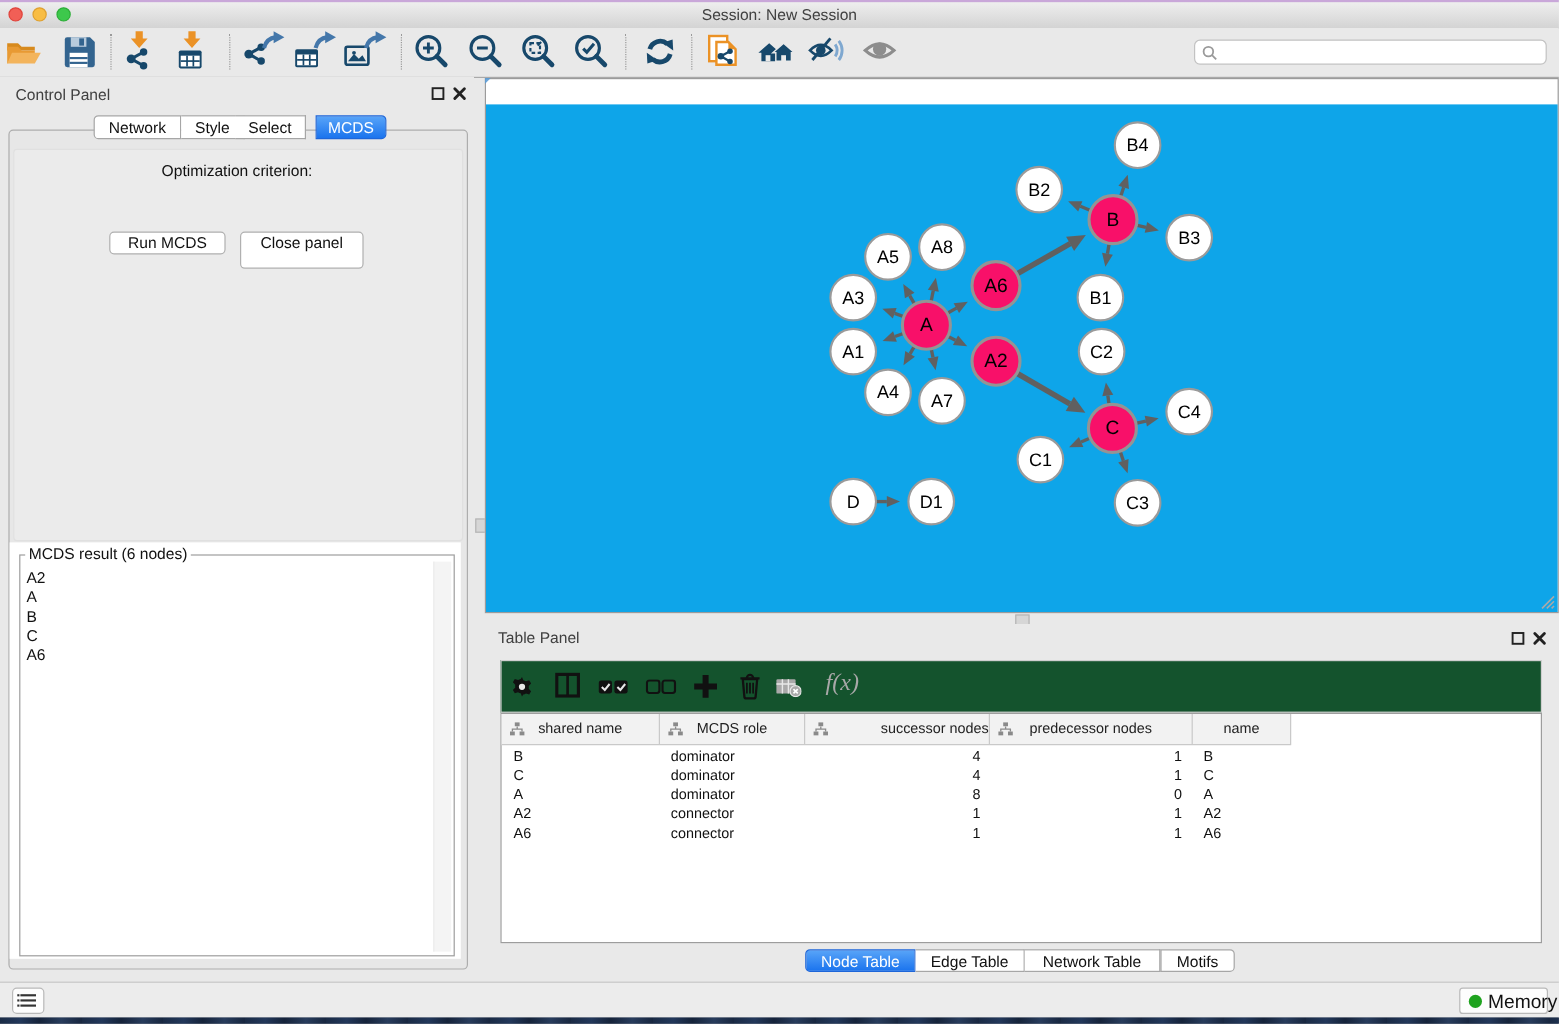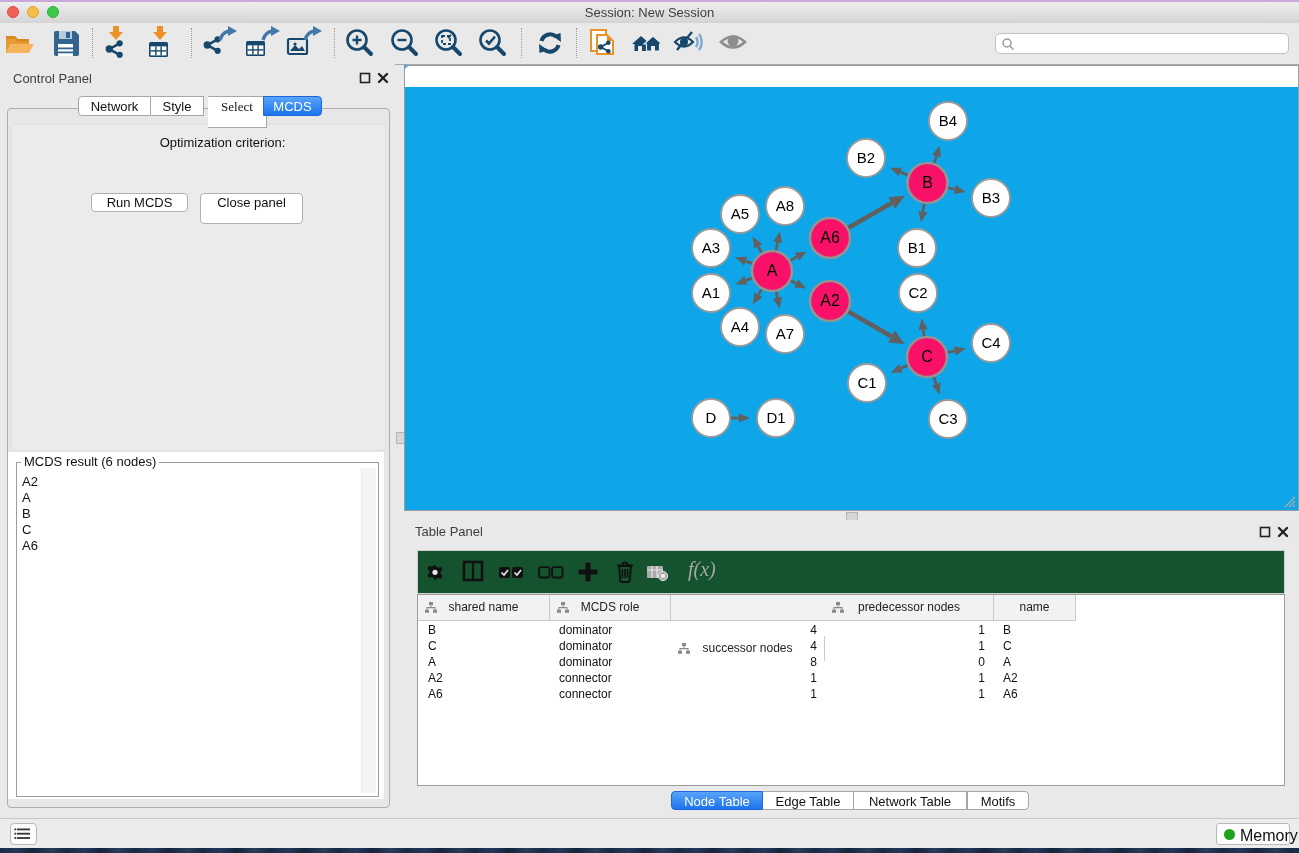--- a/index.html
+++ b/index.html
@@ -155,24 +155,24 @@
     </svg>
   <svg class="abs" style="left:377px;top:8px" width="12" height="12">
       <path d="M2 2 L10 10 M10 2 L2 10" stroke="#222" stroke-width="2.4" stroke-linecap="round"></path>
     </svg>
 
   <div class="abs" style="left:7px;top:44px;width:381px;height:698px;border:1px solid #adadad;border-radius:4px;background:#e7e7e7;"></div>
   <div class="abs" style="left:11px;top:60px;width:373px;height:325px;background:#ebebeb;border:1px solid #e0e0e0;border-radius:3px;"></div>
 
   <div class="tab" style="top:32px;left:78px;height:20px;line-height:20px;width:73px;border-radius:4px 0 0 4px;">Network</div>
   <div class="tab" style="top:32px;left:151px;height:20px;line-height:20px;width:53px;border-left:none;">Style</div>
-  <div class="tab" style="top:32px;left:208px;height:32px;line-height:20px;width:59px;border-left:none;font-family:Liberation Serif, serif;">Select</div>
+  <div class="tab" style="top:32px;left:196px;height:20px;line-height:20px;width:59px;border-left:none;">Select</div>
   <div class="tab tabsel" style="top:32px;left:263px;height:20px;line-height:20px;width:59px;border-radius:0 4px 4px 0;">MCDS</div>
 
-  <div class="abs" style="left:0;top:71px;width:395px;text-align:center;font-size:13px;color:#111;padding-left:25px;">Optimization criterion:</div>
+  <div class="abs" style="left:0;top:71px;width:395px;text-align:center;font-size:13px;color:#111;">Optimization criterion:</div>
   <div class="btn" style="left:91px;top:129px;width:97px;height:19px;line-height:18px;">Run MCDS</div>
   <div class="btn" style="left:200px;top:129px;width:103px;height:31px;line-height:18px;">Close panel</div>
 
   <div class="abs" style="left:8px;top:388px;width:376px;height:347px;background:#fff;"></div>
 
   <div class="abs" style="left:16px;top:398px;width:363px;height:335px;border:1px solid #9d9d9d;box-sizing:border-box;"></div>
 
   <div class="abs" style="left:18px;top:407px;width:359px;height:324px;background:#fff;font-size:13px;color:#111;line-height:16px;padding:3px 0 0 4px;box-sizing:border-box;">A2<br>A<br>B<br>C<br>A6</div>
     <div class="abs" style="left:21px;top:390px;background:#fff;padding:0 3px;font-size:13px;color:#111;z-index:3;line-height:15px;">MCDS result (6 nodes)</div>
   <div class="abs" style="left:361px;top:404px;width:14px;height:325px;background:#f4f4f4;border-left:1px solid #ececec;"></div>
@@ -336,21 +336,21 @@
             <path d="M7 4.5 v2 M3 8.6 v-2 h8 v2" stroke="#8a8a8a" stroke-width="1.1" fill="none"></path>
           </svg><span>shared name</span></div>
       <div class="hdrcell" style="left:132px;width:121px;line-height:24px;text-align:center;"><svg class="abs" style="left:6px;top:6px" width="14" height="13" viewBox="0 0 14 13">
             <g fill="#8a8a8a">
               <rect x="5" y="1" width="4" height="3.2"></rect>
               <rect x="1" y="8.6" width="4" height="3.2"></rect>
               <rect x="9" y="8.6" width="4" height="3.2"></rect>
             </g>
             <path d="M7 4.5 v2 M3 8.6 v-2 h8 v2" stroke="#8a8a8a" stroke-width="1.1" fill="none"></path>
           </svg><span>MCDS role</span></div>
-      <div class="hdrcell" style="left:253px;width:154px;line-height:24px;text-align:center;margin-top:41px;"><svg class="abs" style="left:6px;top:6px" width="14" height="13" viewBox="0 0 14 13">
+      <div class="hdrcell" style="left:253px;width:154px;line-height:24px;text-align:right;"><svg class="abs" style="left:6px;top:6px" width="14" height="13" viewBox="0 0 14 13">
             <g fill="#8a8a8a">
               <rect x="5" y="1" width="4" height="3.2"></rect>
               <rect x="1" y="8.6" width="4" height="3.2"></rect>
               <rect x="9" y="8.6" width="4" height="3.2"></rect>
             </g>
             <path d="M7 4.5 v2 M3 8.6 v-2 h8 v2" stroke="#8a8a8a" stroke-width="1.1" fill="none"></path>
           </svg><span>successor nodes</span></div>
       <div class="hdrcell" style="left:407px;width:169px;line-height:24px;text-align:center;"><svg class="abs" style="left:6px;top:6px" width="14" height="13" viewBox="0 0 14 13">
             <g fill="#8a8a8a">
               <rect x="5" y="1" width="4" height="3.2"></rect>

